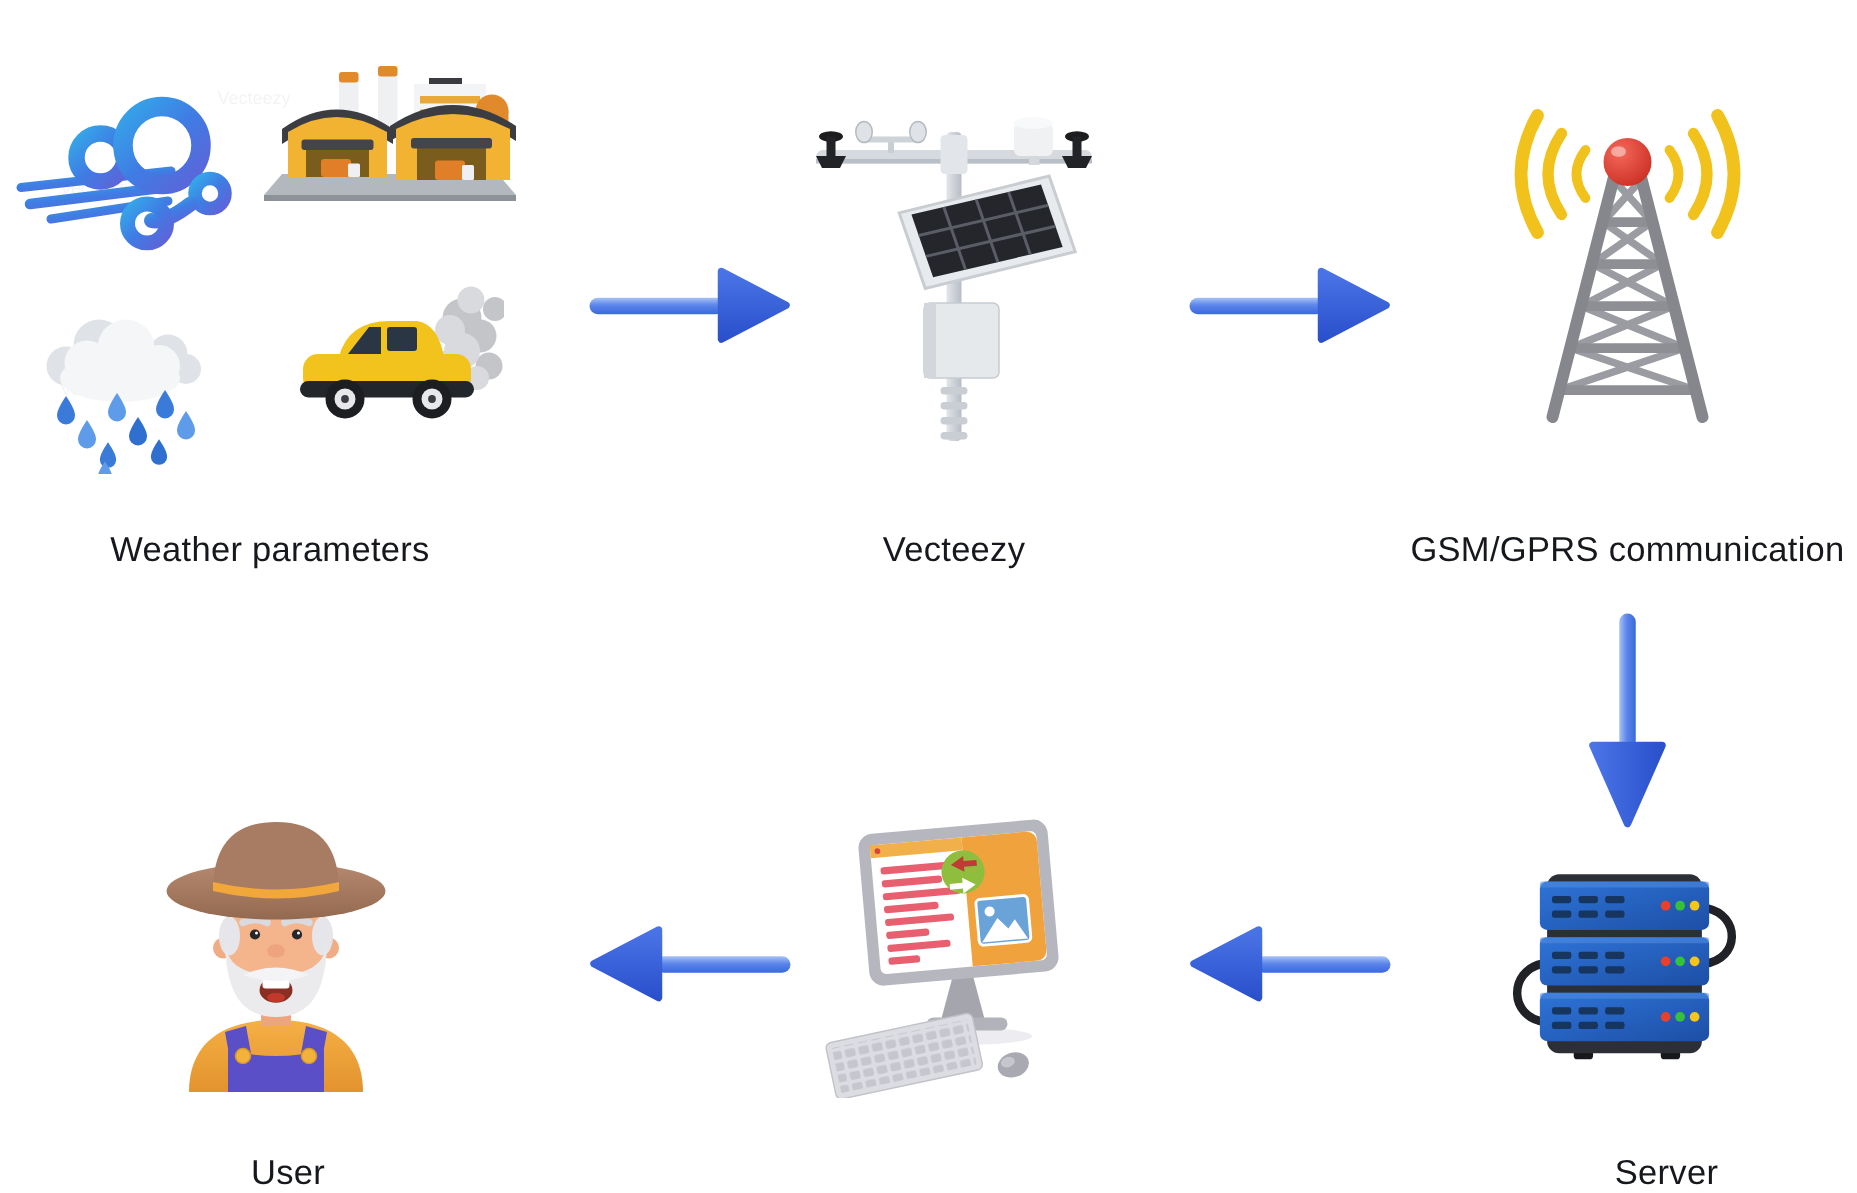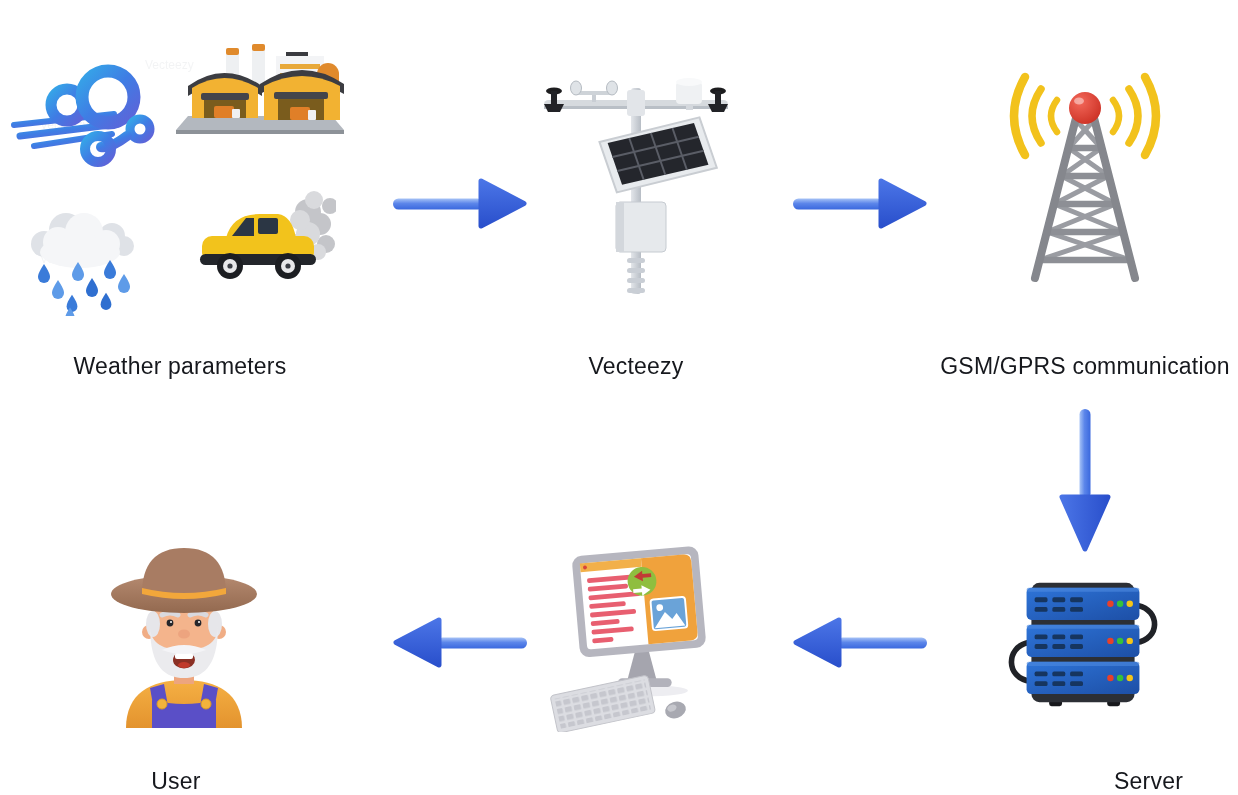--- a/index.html
+++ b/index.html
@@ -359,21 +359,21 @@
           <rect x="38" y="128" width="16" height="6" rx="2"></rect>
             <rect x="60" y="128" width="16" height="6" rx="2"></rect>
             <rect x="82" y="128" width="16" height="6" rx="2"></rect>
         </g>
         <circle cx="132" cy="124" r="4" fill="#e8402a"></circle>
           <circle cx="144" cy="124" r="4" fill="#35c23a"></circle>
           <circle cx="156" cy="124" r="4" fill="#f5c518"></circle>
       </g>
     </svg>
   </div>
-  <div class="node-label" style="left:983px;top:768px;width:200px;text-align:right;">Server</div>
+  <div class="node-label" style="left:1011px;top:768px;width:200px;">Server</div>
 
   <div class="abs" style="left:791px;top:616px;">
     <svg width="138" height="53" viewBox="0 0 138 53">
       <defs>
         <linearGradient id="a4s" x1="0" y1="0" x2="0" y2="1">
             <stop offset="0" stop-color="#a7c3f6"></stop>
             <stop offset="0.45" stop-color="#5c86ea"></stop>
             <stop offset="1" stop-color="#3a68de"></stop>
           </linearGradient>
         <linearGradient id="a4h" x1="0" y1="0" x2="0" y2="1">
@@ -489,15 +489,15 @@
         <circle cx="79" cy="100" r="1" fill="#ffffff"></circle>
       <circle cx="106" cy="101" r="3.4" fill="#26262b"></circle>
         <circle cx="107" cy="100" r="1" fill="#ffffff"></circle>
       <ellipse cx="92" cy="112" rx="6" ry="4.5" fill="#eda47f"></ellipse>
 
       <ellipse cx="92" cy="72" rx="73" ry="19" fill="url(#brim)"></ellipse>
       <path d="M50 72 Q50 26 92 26 Q134 26 134 72 Z" fill="#a87c63"></path>
       <path d="M50 66 Q92 76 134 66 L134 72 Q92 82 50 72 Z" fill="#f2a73b"></path>
     </svg>
   </div>
-  <div class="node-label" style="left:76px;top:768px;width:200px;">User</div>
+  <div class="node-label" style="left:92px;top:768px;width:200px;">User</div>
 
 </div>
 
 </body></html>

